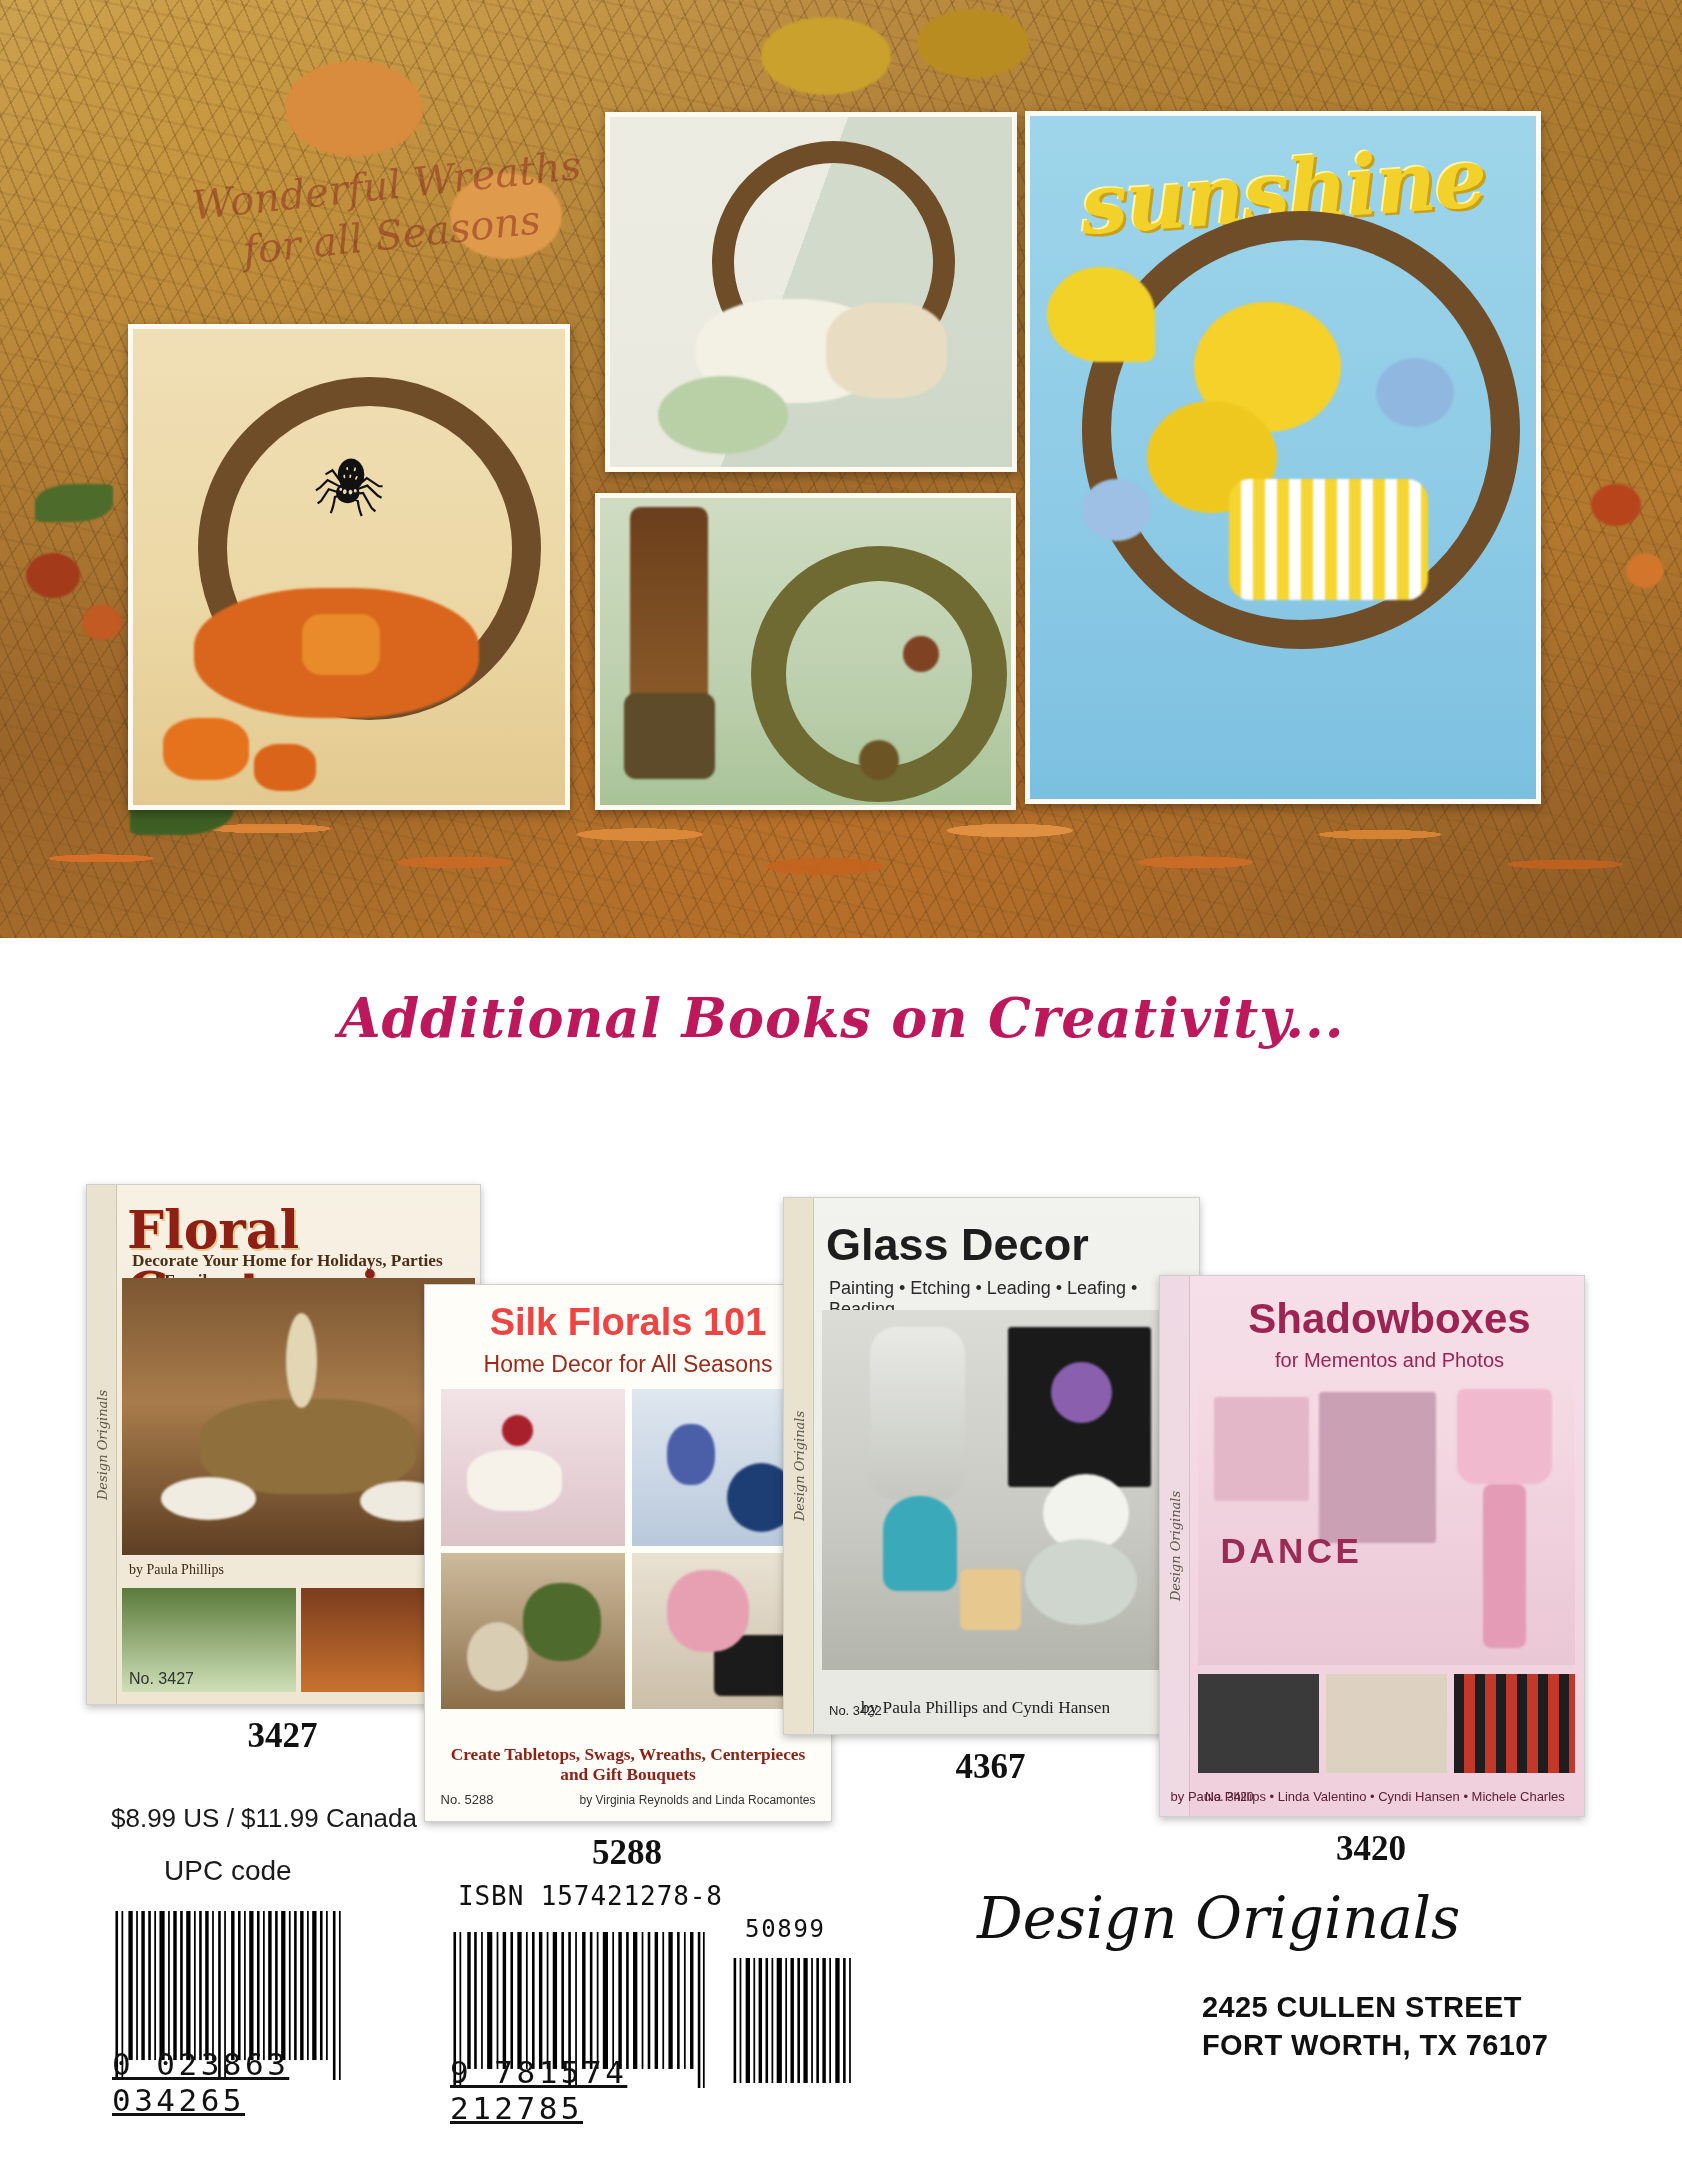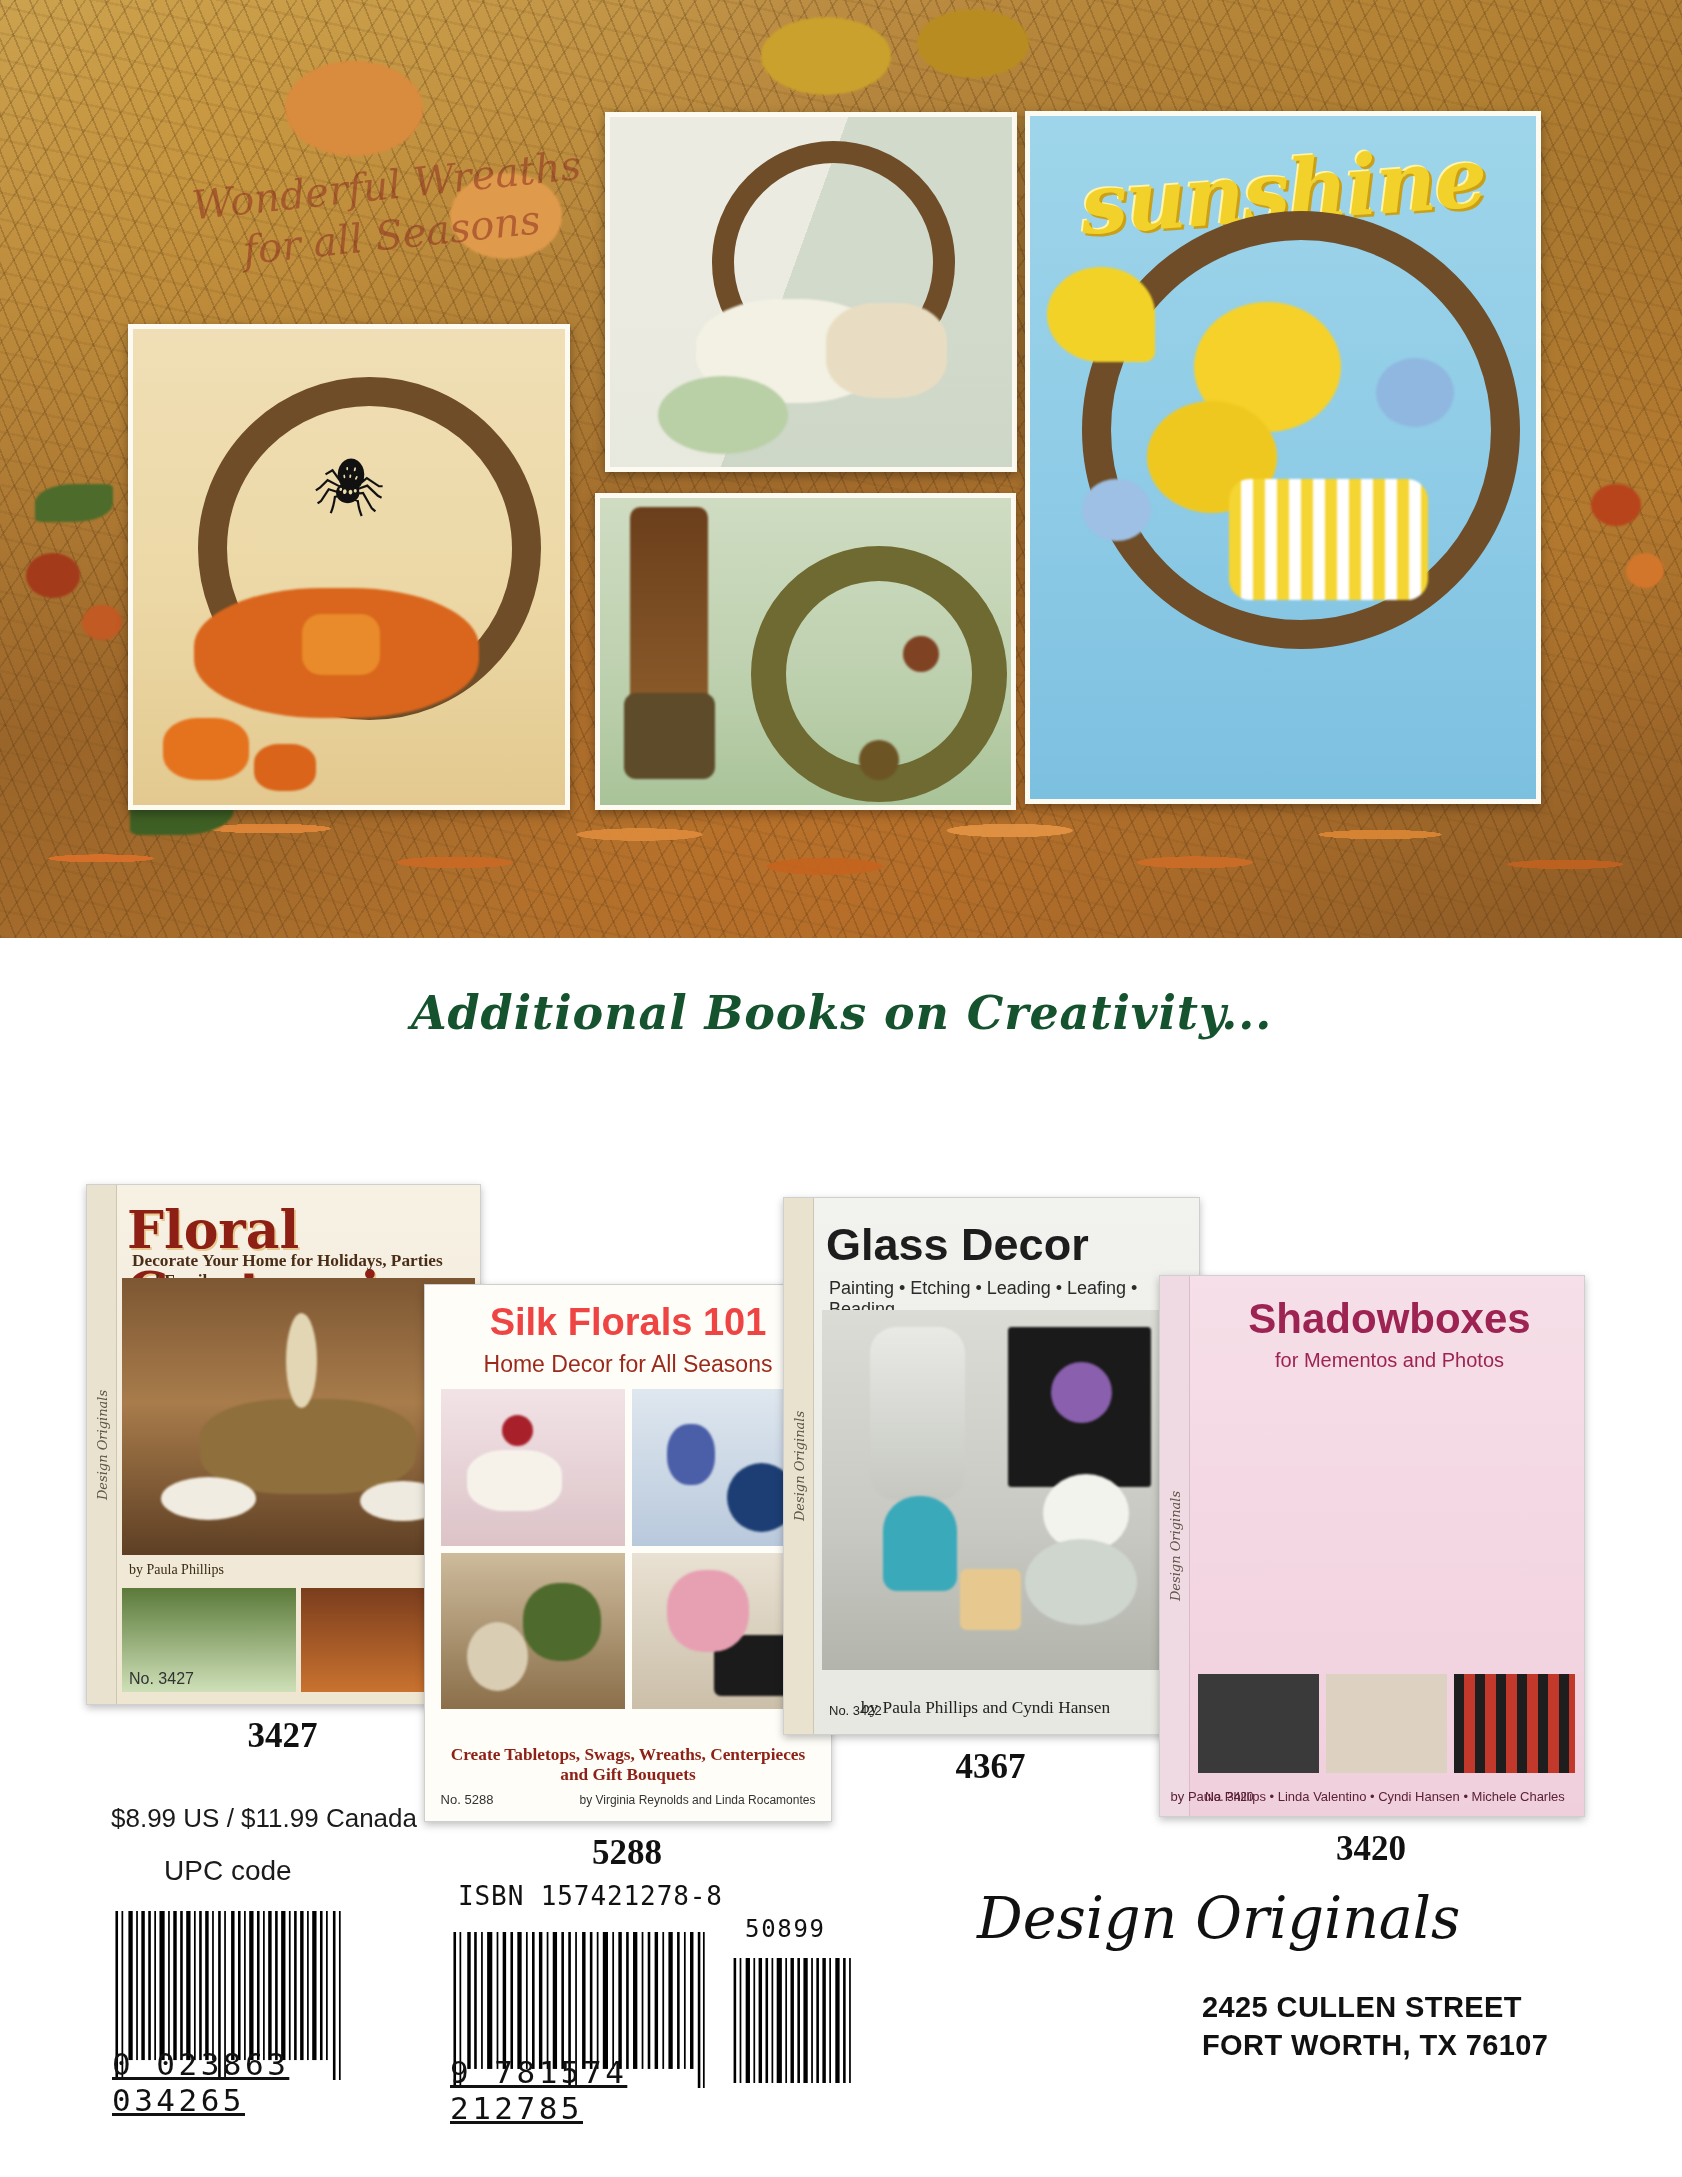--- a/index.html
+++ b/index.html
@@ -135,22 +135,22 @@
     background: #ffffff;
   }
 
   .additional-title {
     position: absolute;
     left: 0; right: 0; top: 48px;
     text-align: center;
     font-family: "DejaVu Serif", serif;
     font-style: italic;
     font-weight: bold;
-    font-size: 46px;
-    color: #14532d;
+    font-size: 54px;
+    color: #be185d;
     letter-spacing: 0.9px;
   }
 
   
   .book {
     position: absolute;
     border: 1.7px solid #cfcfcf;
     box-shadow: 0 2.6px 7.8px rgba(0,0,0,.25);
     overflow: hidden;
     background: #fff;
@@ -461,20 +461,27 @@
     <div class="bk-credit-3422">by Paula Phillips and Cyndi Hansen</div>
   </div>
   <div class="book-num" style="left:783px; top:809px; width:415px;">4367</div>
 
   <div class="book book-3420">
     <div class="spine" style="background:#efd9e2;border-right-color:#dcbccb;">
       <span>Design Originals</span>
     </div>
     <div class="bk-title-3420">Shadowboxes</div>
     <div class="bk-sub-3420">for Mementos and Photos</div>
+    <div class="bk-photo-3420">
+      <div class="blob" style="left:15.6px;top:17.3px;width:95px;height:104px;background:#e3b7c7;border-radius:3.5px;"></div>
+      <div class="blob" style="left:121px;top:12px;width:117px;height:151px;background:#caa0b4;border-radius:3.5px;"></div>
+      <div class="blob" style="left:259px;top:8.6px;width:95px;height:95px;background:#f0b9cd;border-radius:7px 7px 19px 19px;"></div>
+      <div class="blob" style="left:285px;top:104px;width:43px;height:164px;background:#e39bb6;border-radius:8.6px;"></div>
+      <div style="position:absolute;left:22.5px;top:151px;font-family:'Liberation Sans',sans-serif;font-weight:bold;font-size:35px;color:#9b2b54;letter-spacing:3.5px;">DANCE</div>
+    </div>
     <div class="bk-strip-3420">
       <div style="background:#3a3a3a;"></div>
       <div style="background:#ddd2c2;"></div>
       <div style="background:repeating-linear-gradient(90deg,#1e1e1e 0 10.4px,#c2392b 10.4px 21px);"></div>
     </div>
     <div class="bk-no-3420">No. 3420</div>
     <div class="bk-credit-3420">by Paula Phillips • Linda Valentino • Cyndi Hansen • Michele Charles</div>
   </div>
   <div class="book-num" style="left:1159px; top:891px; width:424px;">3420</div>
 

